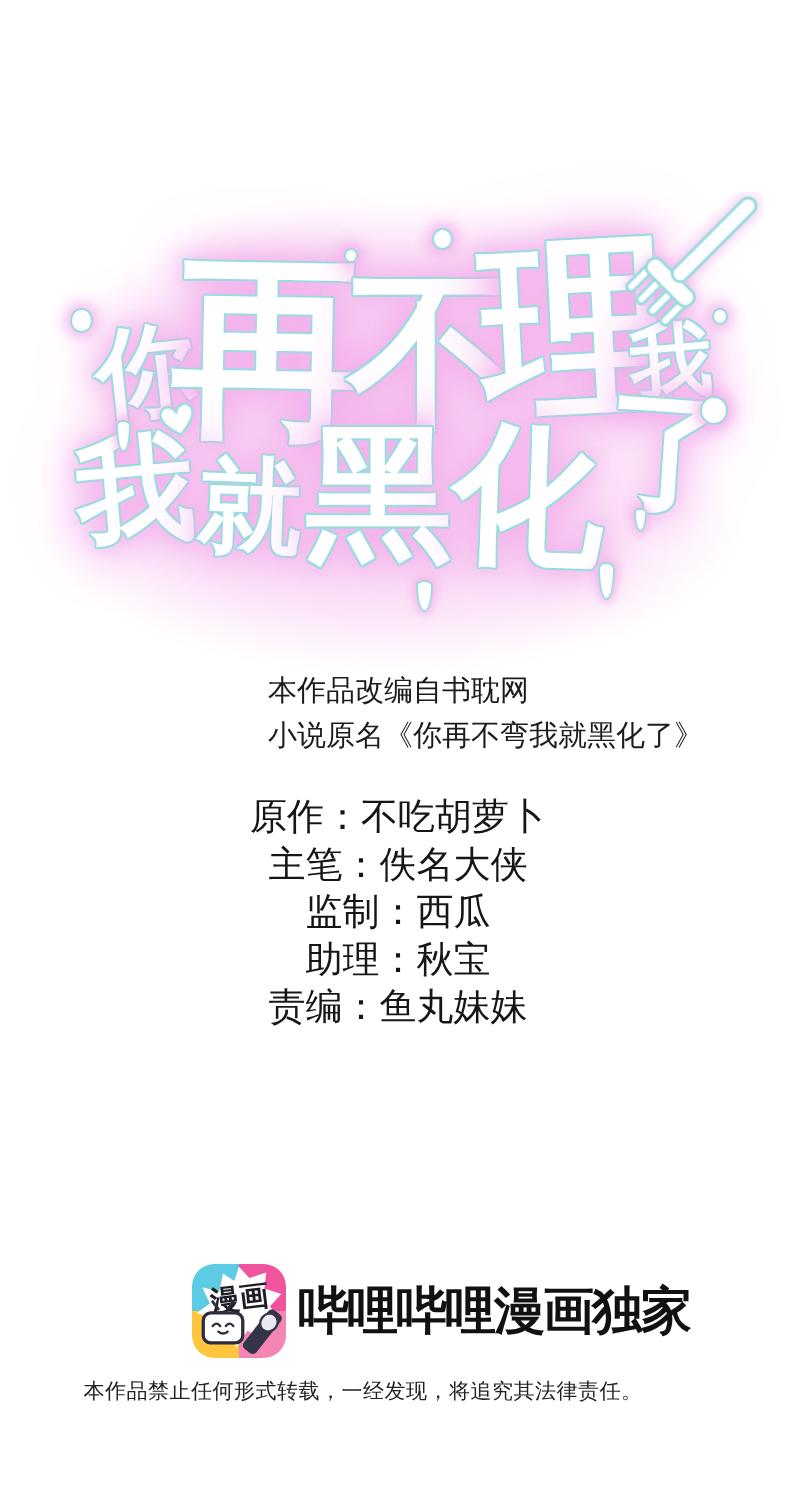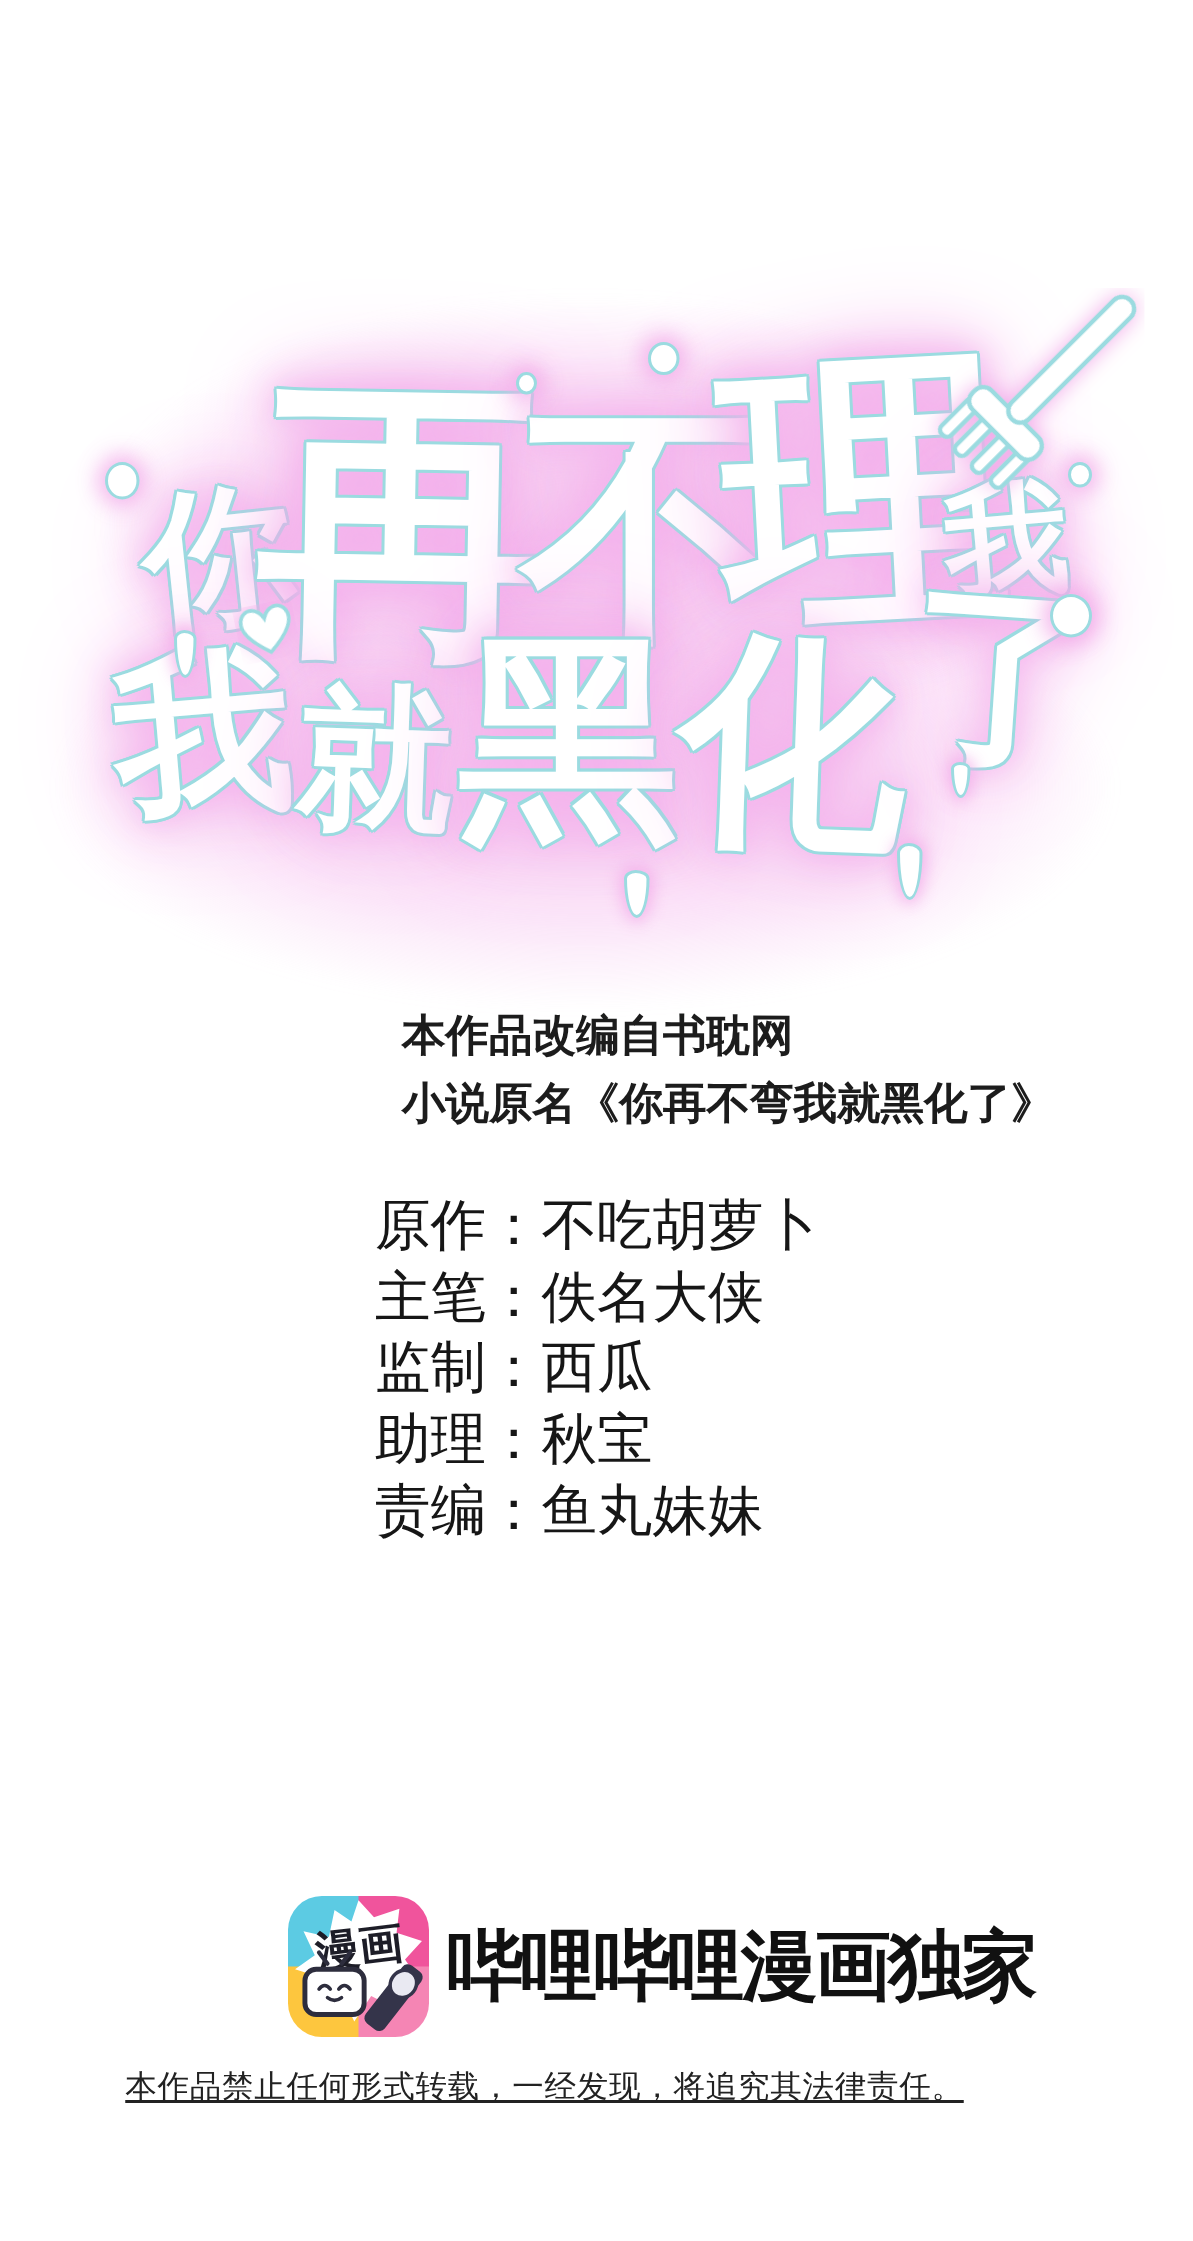--- a/index.html
+++ b/index.html
@@ -48,31 +48,31 @@
     box-shadow:0 0 10px 3px rgba(242,171,233,0.8);}
   .drip1{left:116px; top:420px; width:11px; height:28px;}
   .drip2{left:416px; top:580px; width:13px; height:28px;}
   .drip3{left:598px; top:562px; width:13px; height:34px;}
   .drip4{left:634px; top:508px; width:9px;  height:20px;}
 
   .fork-svg{position:absolute;left:548px;top:192px;}
   .heart-svg{position:absolute;left:158px;top:402px;transform:rotate(-12deg);}
 
   
-  .note{position:absolute;left:268px;top:668px;color:#1c1c1c;font-size:29px;font-weight:700;line-height:45px;}
+  .note{position:absolute;left:268px;top:668px;color:#1c1c1c;font-size:29px;font-weight:400;line-height:45px;}
   .credits{position:absolute;left:250px;top:793px;color:#161616;font-size:37px;font-weight:500;line-height:47.5px;}
-  .credit-row{white-space:nowrap;}
+  .credit-row{white-space:nowrap;text-align:center;}
 
   .exclusive{position:absolute;left:192px;top:1262px;width:560px;height:98px;
     display:flex;align-items:center;}
   .bili-logo{flex:0 0 auto;}
   .exclusive-label{margin-left:12px;color:#111;font-size:51px;font-weight:900;letter-spacing:-2px;white-space:nowrap;}
 
   .disclaimer{position:absolute;left:0;top:1377px;width:726px;text-align:center;
-    color:#222;font-size:21px;font-weight:500;letter-spacing:0.5px;white-space:nowrap;text-decoration:underline;}
+    color:#222;font-size:21px;font-weight:500;letter-spacing:0.5px;white-space:nowrap;}
 </style>
 </head>
 <body>
 
 <div class="page">
 
   <div class="title-logo">
     <div class="glow-blob blob1"></div>
     <div class="glow-blob blob2"></div>
 

